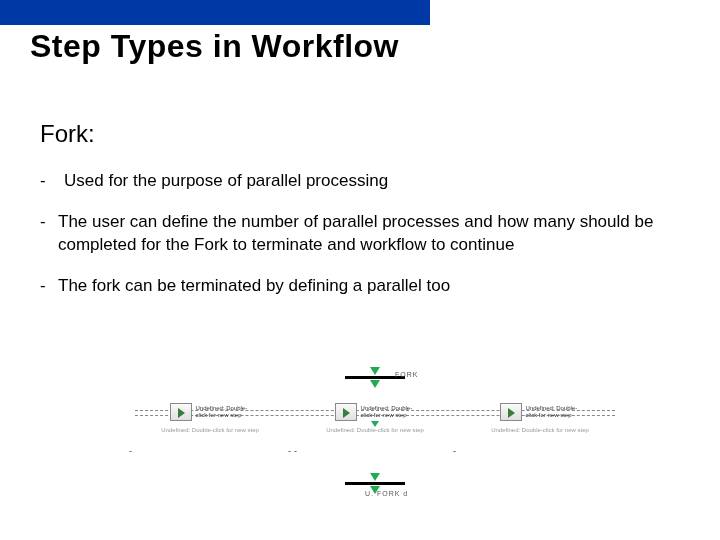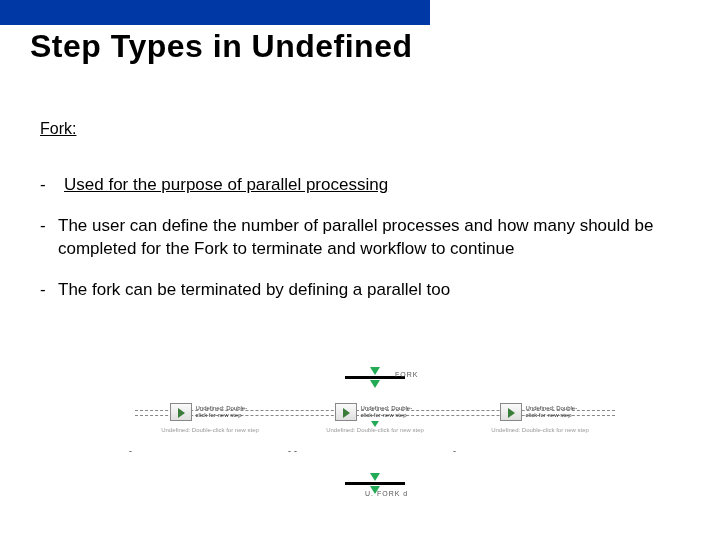--- a/index.html
+++ b/index.html
@@ -27,38 +27,37 @@
     font-weight: bold;
     letter-spacing: 0.5px;
   }
   .content {
     position: absolute;
     top: 120px;
     left: 40px;
     right: 40px;
   }
   .section-head {
-    font-size: 16px;
-    text-decoration: underline;
-    margin-bottom: 36px;
+    font-size: 24px;
+    margin-bottom: 22px;
   }
   .bullet {
     display: flex;
     font-size: 17px;
     line-height: 1.35;
     margin-bottom: 18px;
   }
   .bullet .dash {
     width: 18px;
     flex: 0 0 18px;
   }
   .bullet .txt {
     flex: 1;
   }
-  .bullet.indent .txt { padding-left: 6px; text-decoration: underline; }
+  .bullet.indent .txt { padding-left: 6px; }
 
   
   .diagram {
     position: absolute;
     left: 125px;
     top: 365px;
     width: 500px;
     height: 140px;
   }
   .rail {
@@ -156,21 +155,21 @@
     width:0;height:0;
     border-left:4px solid transparent;
     border-right:4px solid transparent;
     border-top:6px solid #2a5;
   }
 </style>
 </head>
 <body>
 
 <div class="top-bar"></div>
-<div class="title">Step Types in Undefined</div>
+<div class="title">Step Types in Workflow</div>
 
 <div class="content">
   <div class="section-head">Fork:</div>
 
   <div class="bullet indent">
     <div class="dash">-</div>
     <div class="txt">Used for the purpose of parallel processing</div>
   </div>
   <div class="bullet">
     <div class="dash">-</div>

